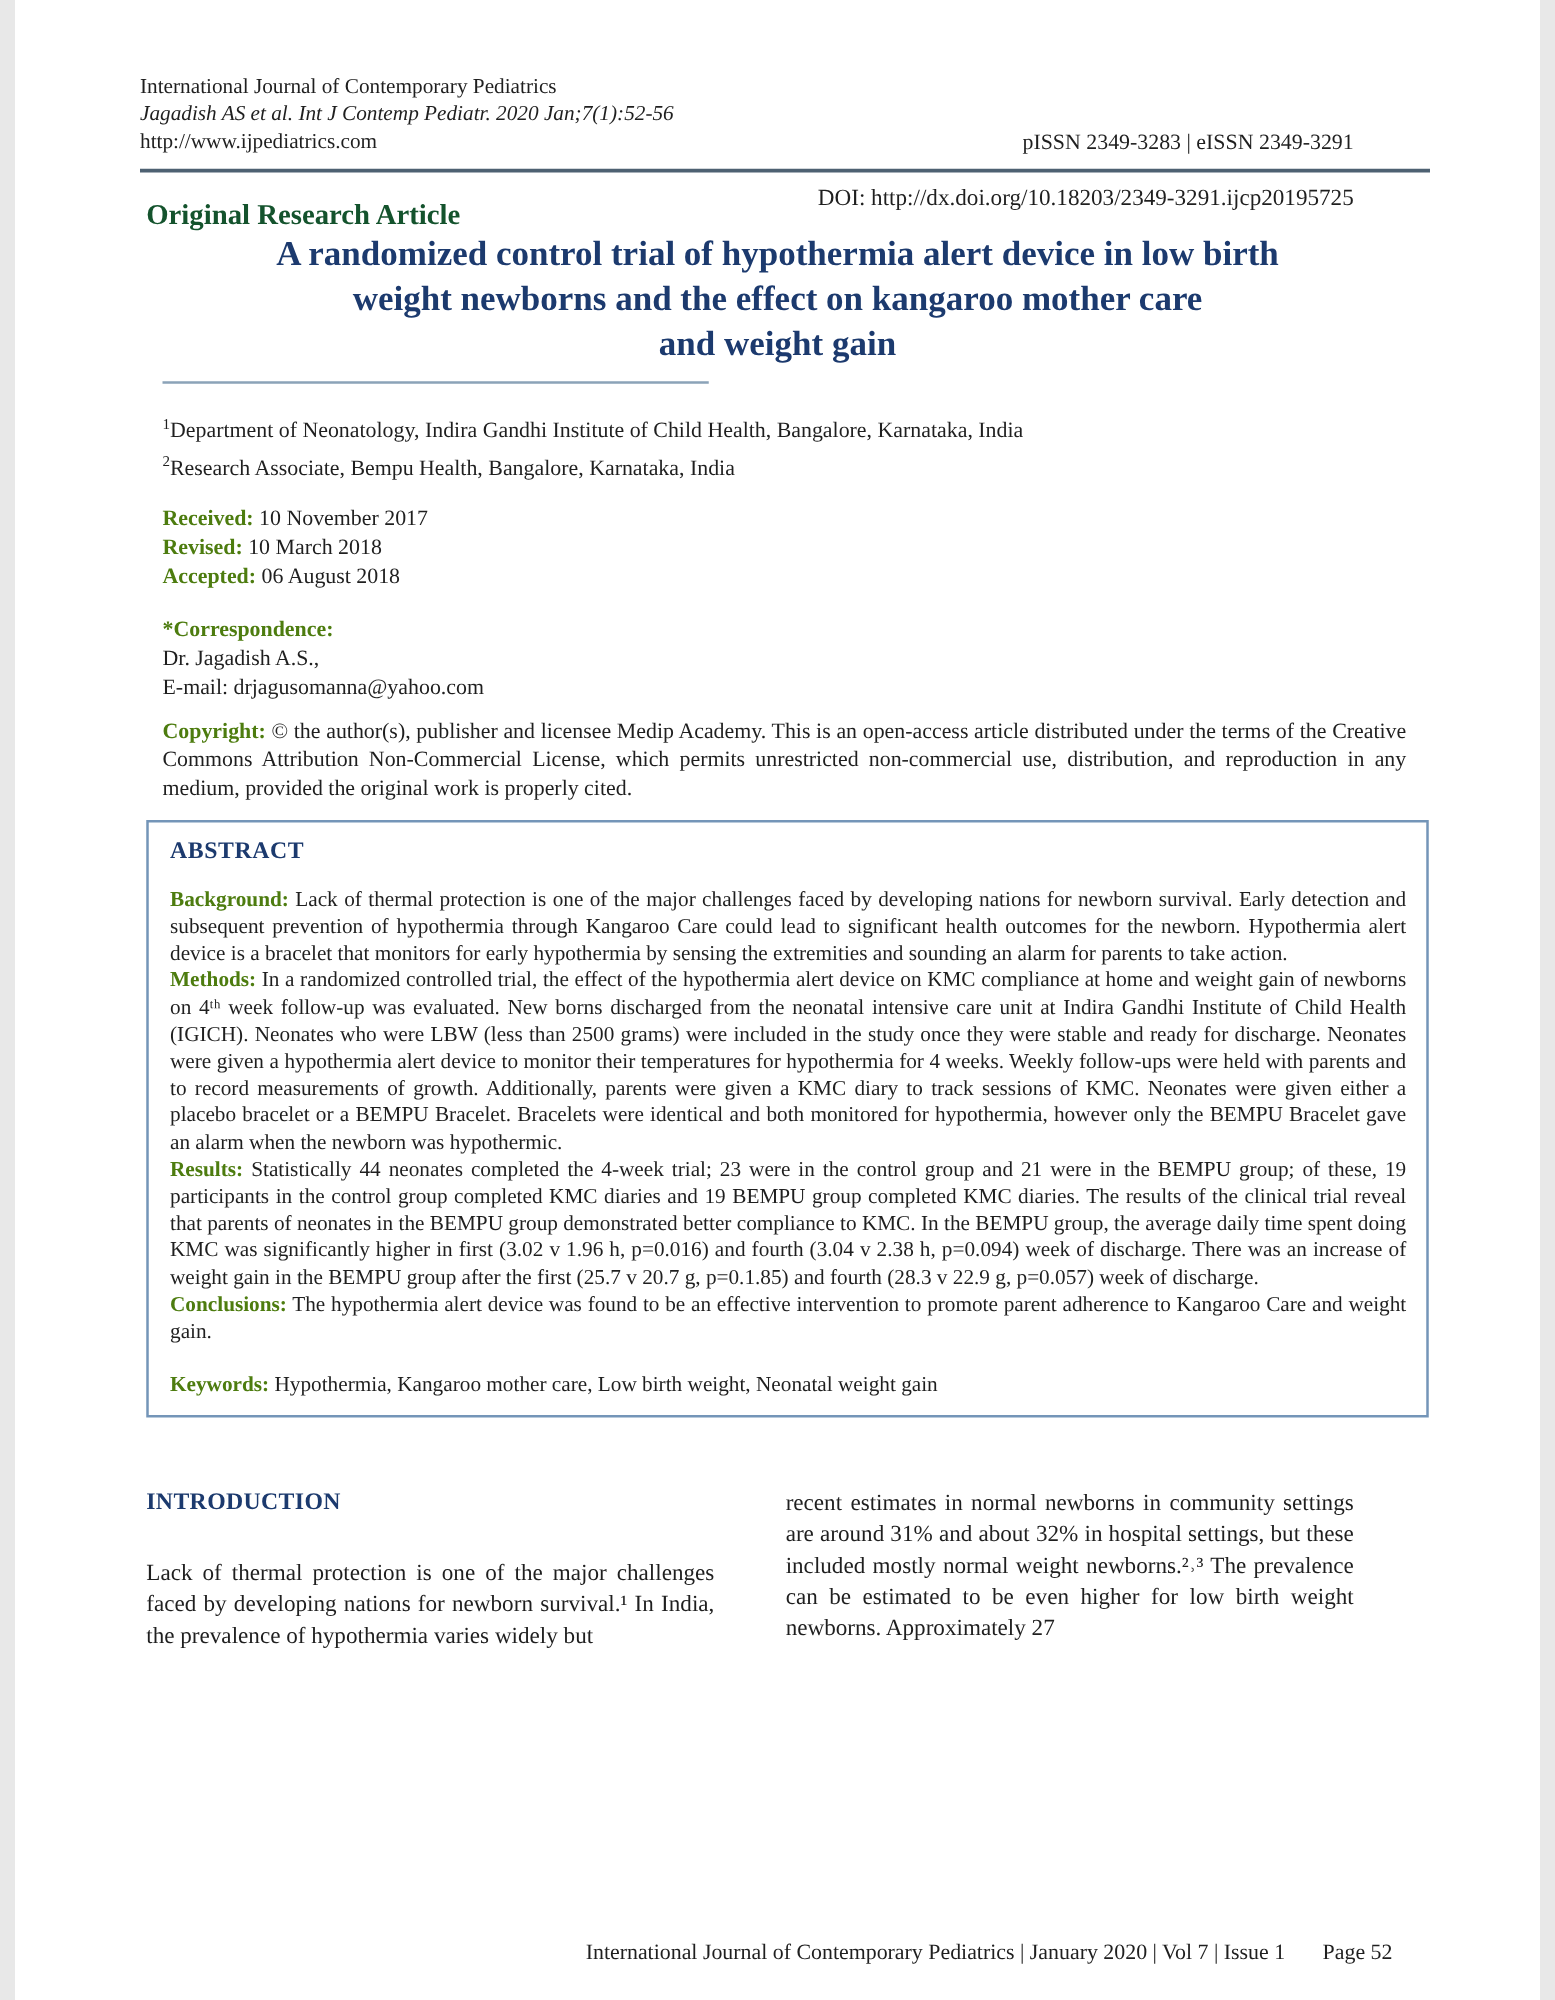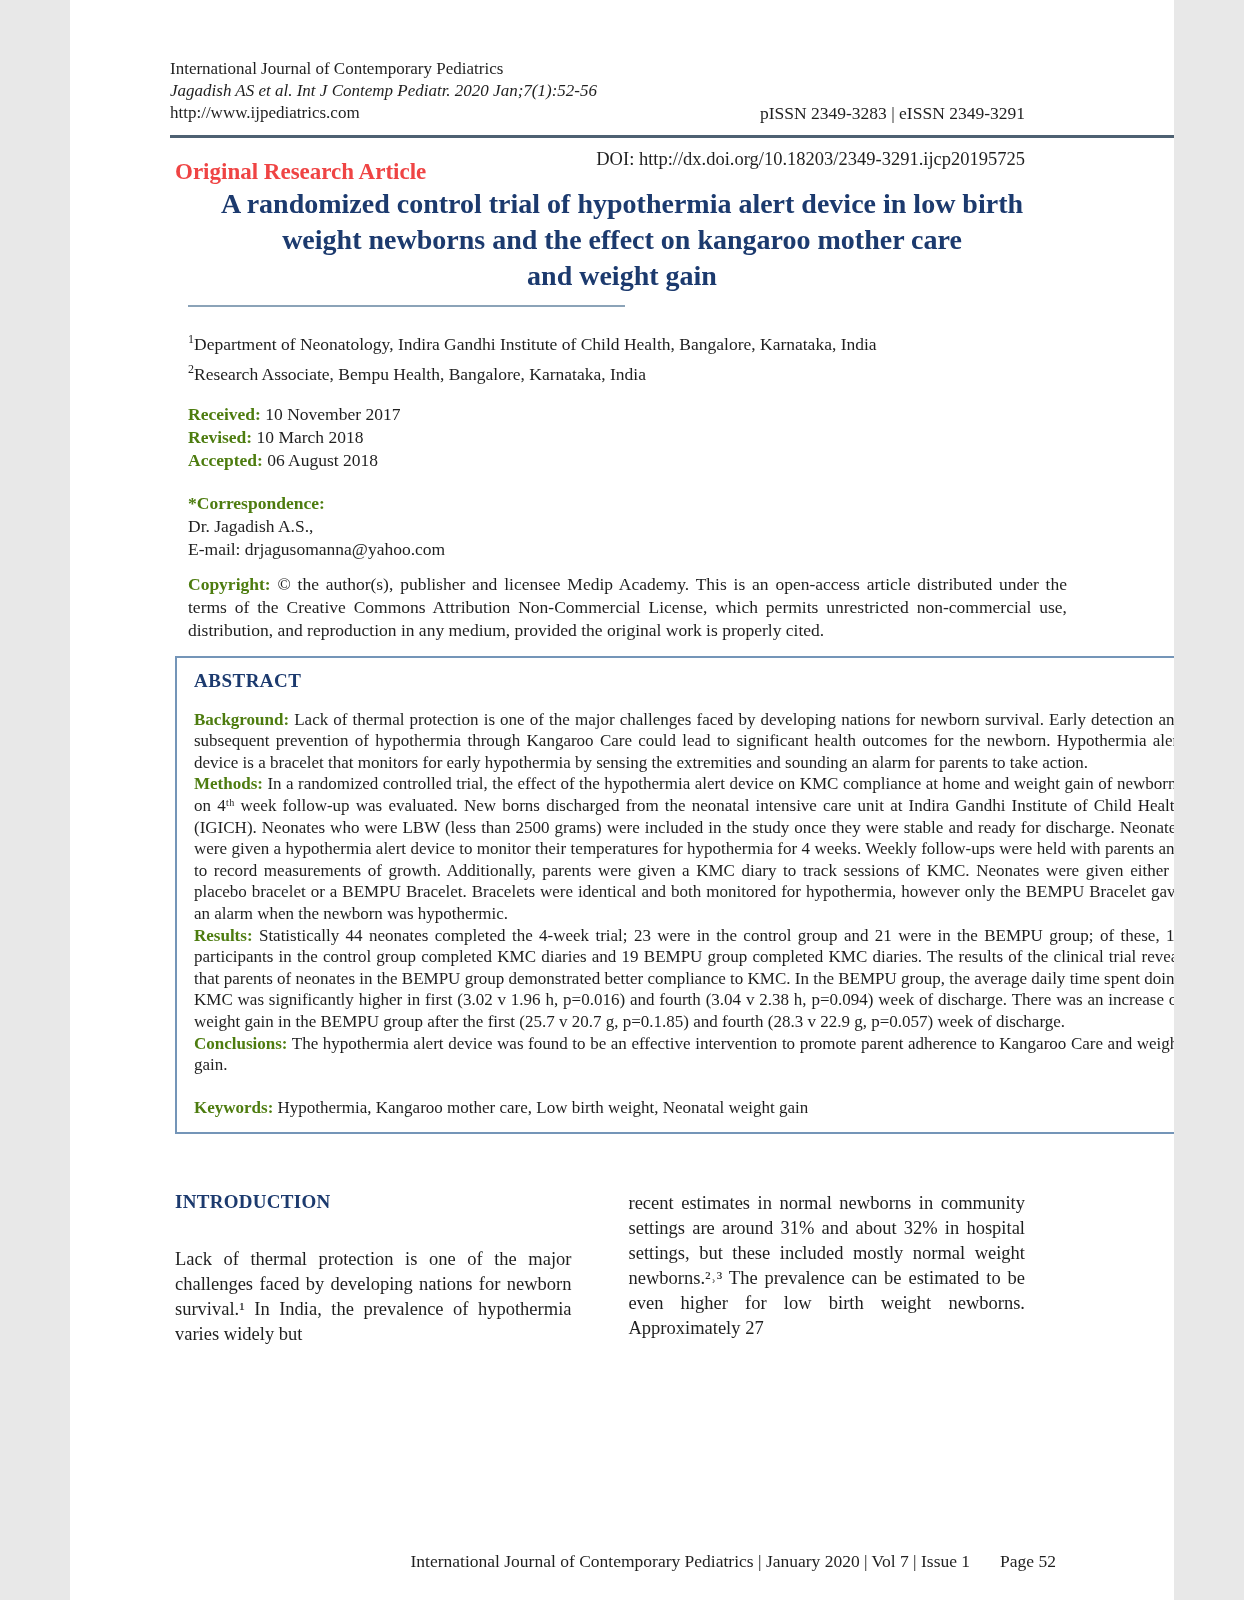--- a/index.html
+++ b/index.html
@@ -1,19 +1,19 @@
 <!DOCTYPE html>
 <html><head>
 <meta charset="utf-8">
 <style>
   * { margin: 0; padding: 0; box-sizing: border-box; }
   html, body { background: #e8e8e8; }
   .page {
     position: relative;
-    width: 1104px;
+    width: 1220px;
     height: 1600px;
     margin: 0 auto;
     background: #ffffff;
     font-family: "Liberation Serif", "DejaVu Serif", serif;
     color: #1f1f1f;
     overflow: hidden;
   }
   
   .header-row {
     display: flex;
@@ -34,21 +34,21 @@
     display: flex;
     justify-content: space-between;
     align-items: flex-start;
     padding: 6px 149px 0 105px;
   }
   .article-type {
     margin-top: 14px;
     font-size: 23px;
     line-height: 28px;
     font-weight: bold;
-    color: #ef4444;
+    color: #14532d;
   }
   .doi-line { margin-top: 3px; font-size: 18.5px; line-height: 24px; }
   
   .article-title {
     text-align: center;
     font-size: 28px;
     line-height: 36px;
     font-weight: bold;
     color: #1c3a6e;
   }

